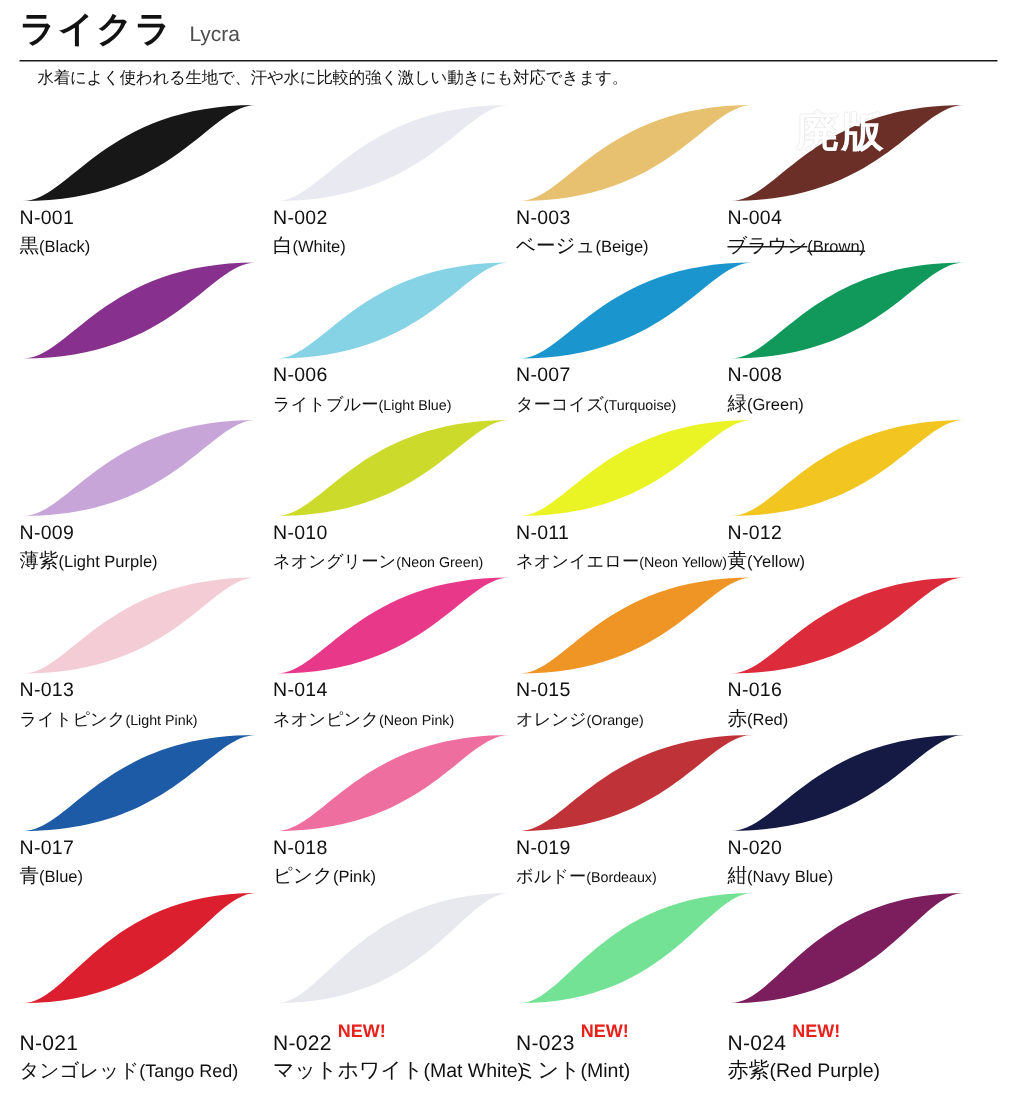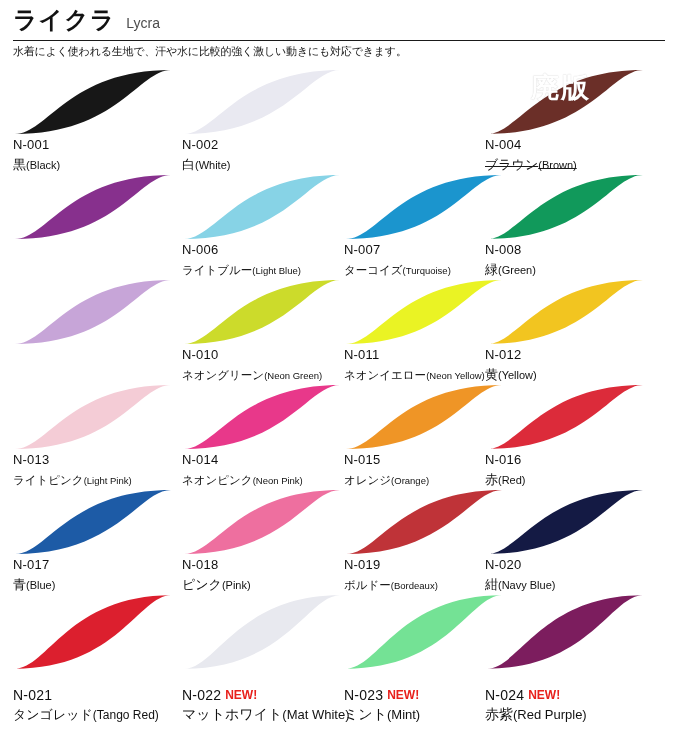--- a/index.html
+++ b/index.html
@@ -11,21 +11,21 @@
     overflow:hidden;
     position:relative;
   }
 
   
   #header{position:absolute;left:0;top:0;width:678px;height:56px;}
   #title-row{position:absolute;left:13px;top:8px;display:flex;align-items:baseline;gap:11px;}
   #title-jp{font-size:24px;font-weight:bold;letter-spacing:1px;line-height:1;color:#121212;}
   #title-en{font-size:14px;color:#4d4d4d;font-weight:normal;line-height:1;}
   #title-rule{position:absolute;left:13px;top:40px;width:652px;height:1px;background:#1a1a1a;}
-  #subtitle{position:absolute;left:13px;top:44px;font-size:11px;color:#141414;white-space:nowrap;letter-spacing:-0.2px;}
+  #subtitle{position:absolute;left:25px;top:44px;font-size:11px;color:#141414;white-space:nowrap;letter-spacing:-0.2px;}
 
   
   #grid{position:absolute;left:0;top:68px;width:678px;}
   .row{position:relative;height:105px;}
   .row.last{height:131px;}
   .cell{position:absolute;top:0;width:169px;height:105px;}
   .cell.c0{left:13px;}
   .cell.c1{left:182px;}
   .cell.c2{left:344px;}
   .cell.c3{left:485px;}
@@ -40,21 +40,21 @@
     position:absolute;left:46px;top:6px;
     font-size:28px;font-weight:bold;color:#ffffff;
     letter-spacing:2px;line-height:1;
     text-shadow:0 0 1px rgba(0,0,0,.25);
     pointer-events:none;
   }
 
   
   .labels{position:absolute;left:0;top:70px;width:172px;}
   .row.last .labels{top:80px;}
-  .code-line{display:flex;align-items:flex-end;gap:4px;line-height:1.15;}
+  .code-line{display:flex;align-items:center;gap:4px;line-height:1.15;}
   .code{font-size:13px;color:#111;letter-spacing:0.2px;}
   .new-badge{font-size:12px;font-weight:bold;color:#e8211c;letter-spacing:0px;}
   .name-line{line-height:1.2;margin-top:1px;white-space:nowrap;}
   .name-jp{font-size:13px;color:#111;}
   .name-en{font-size:11px;color:#111;}
   .name-jp.sm{font-size:11.5px;}
   .name-en.sm{font-size:9.5px;}
 
   .row.last .code{font-size:14px;margin-top:14px;}
   .row.last .name-jp{font-size:14px;}
@@ -97,20 +97,33 @@
             <path d="M2,66 C34,66 56,2 158,2 C126,2 104,66 2,66 Z" fill="#e9e9f1"></path>
           </svg>
         </div>
         <div class="labels">
           <div class="code-line">
             <span class="code">N-002</span>
           </div>
           <div class="name-line"><span class="name-jp">白</span><span class="name-en">(White)</span></div>
         </div>
       </div>
+      <div class="cell c2">
+        <div class="swatch">
+          <svg viewBox="0 0 160 68" preserveAspectRatio="none">
+            <path d="M2,66 C34,66 56,2 158,2 C126,2 104,66 2,66 Z" fill="#e7c170"></path>
+          </svg>
+        </div>
+        <div class="labels">
+          <div class="code-line">
+            <span class="code">N-003</span>
+          </div>
+          <div class="name-line"><span class="name-jp">ベージュ</span><span class="name-en">(Beige)</span></div>
+        </div>
+      </div>
       <div class="cell c3">
         <div class="swatch">
           <svg viewBox="0 0 160 68" preserveAspectRatio="none">
             <path d="M2,66 C34,66 56,2 158,2 C126,2 104,66 2,66 Z" fill="#6b2f28"></path>
           </svg>
           <div class="stamp">廃版</div>
         </div>
         <div class="labels struck">
           <div class="code-line">
             <span class="code">N-004</span>
@@ -166,20 +179,26 @@
           <div class="name-line"><span class="name-jp">緑</span><span class="name-en">(Green)</span></div>
         </div>
       </div>
     </div>
     <div class="row">
       <div class="cell c0">
         <div class="swatch">
           <svg viewBox="0 0 160 68" preserveAspectRatio="none">
             <path d="M2,66 C34,66 56,2 158,2 C126,2 104,66 2,66 Z" fill="#c7a5d8"></path>
           </svg>
+        </div>
+        <div class="labels">
+          <div class="code-line">
+            <span class="code">N-009</span>
+          </div>
+          <div class="name-line"><span class="name-jp">薄紫</span><span class="name-en">(Light Purple)</span></div>
         </div>
       </div>
       <div class="cell c1">
         <div class="swatch">
           <svg viewBox="0 0 160 68" preserveAspectRatio="none">
             <path d="M2,66 C34,66 56,2 158,2 C126,2 104,66 2,66 Z" fill="#ccdb2b"></path>
           </svg>
         </div>
         <div class="labels">
           <div class="code-line">

